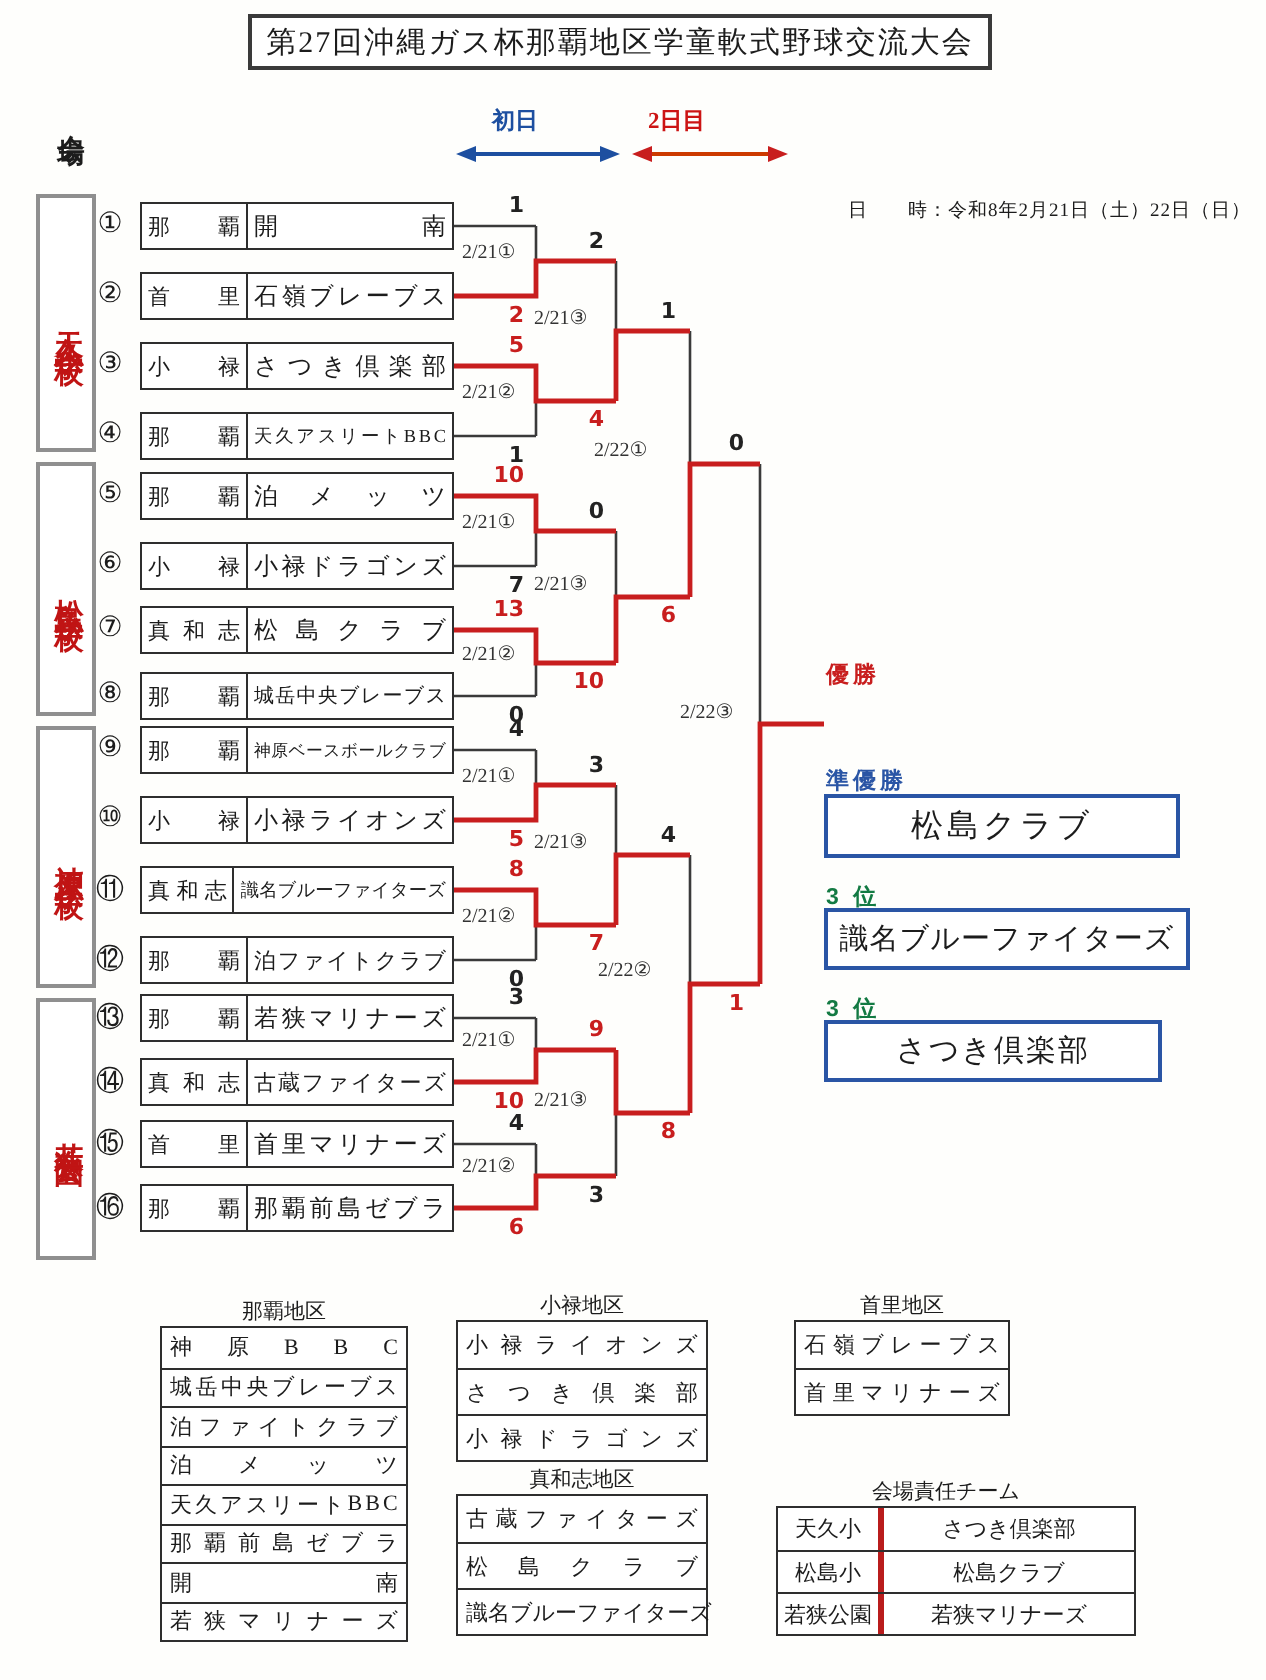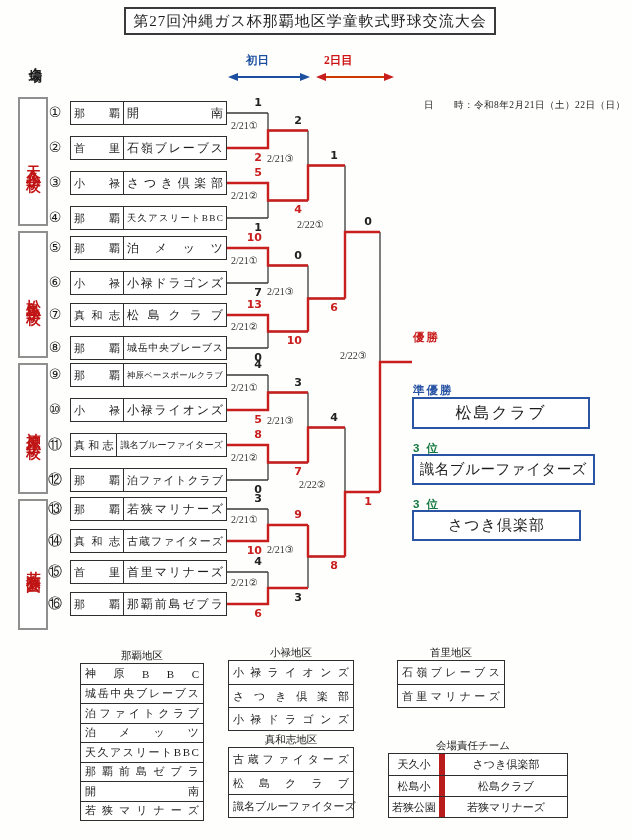--- a/index.html
+++ b/index.html
@@ -40,21 +40,21 @@
   .fz16{font-size:16px;letter-spacing:2px}.fz15{font-size:15px;letter-spacing:1px}.fz14{font-size:14.5px;letter-spacing:.5px}
   .thead{position:absolute;text-align:center;font-size:10.5px}
   .btab{position:absolute;background:#fff;box-sizing:border-box;border:1px solid #2e2e2e}
   .brow{box-sizing:border-box;display:flex;align-items:center;padding:0 4px;font-size:11px;
         justify-content:space-between}
   .brow + .brow{border-top:1px solid #2e2e2e}
   .t-naha .brow{height:19.5px}
   .t-std .brow{height:23px}
   .vrow{box-sizing:border-box;display:flex;align-items:stretch;font-size:11px;height:21px}
   .vrow + .vrow{border-top:1px solid #2e2e2e}
-  .vc1{width:50px;border-right:6px solid #b91c1c;display:flex;align-items:center;justify-content:center}
+  .vc1{width:50px;border-right:3px solid #b91c1c;display:flex;align-items:center;justify-content:center}
   .vc2{flex:1;display:flex;align-items:center;justify-content:center}
 </style>
 </head>
 <body>
 
 <div class="page">
 
   <svg class="lines" width="633" height="840" viewBox="0 0 633 840">
 
     <path fill="none" stroke="#3a3a3a" stroke-width="1.3" d="

